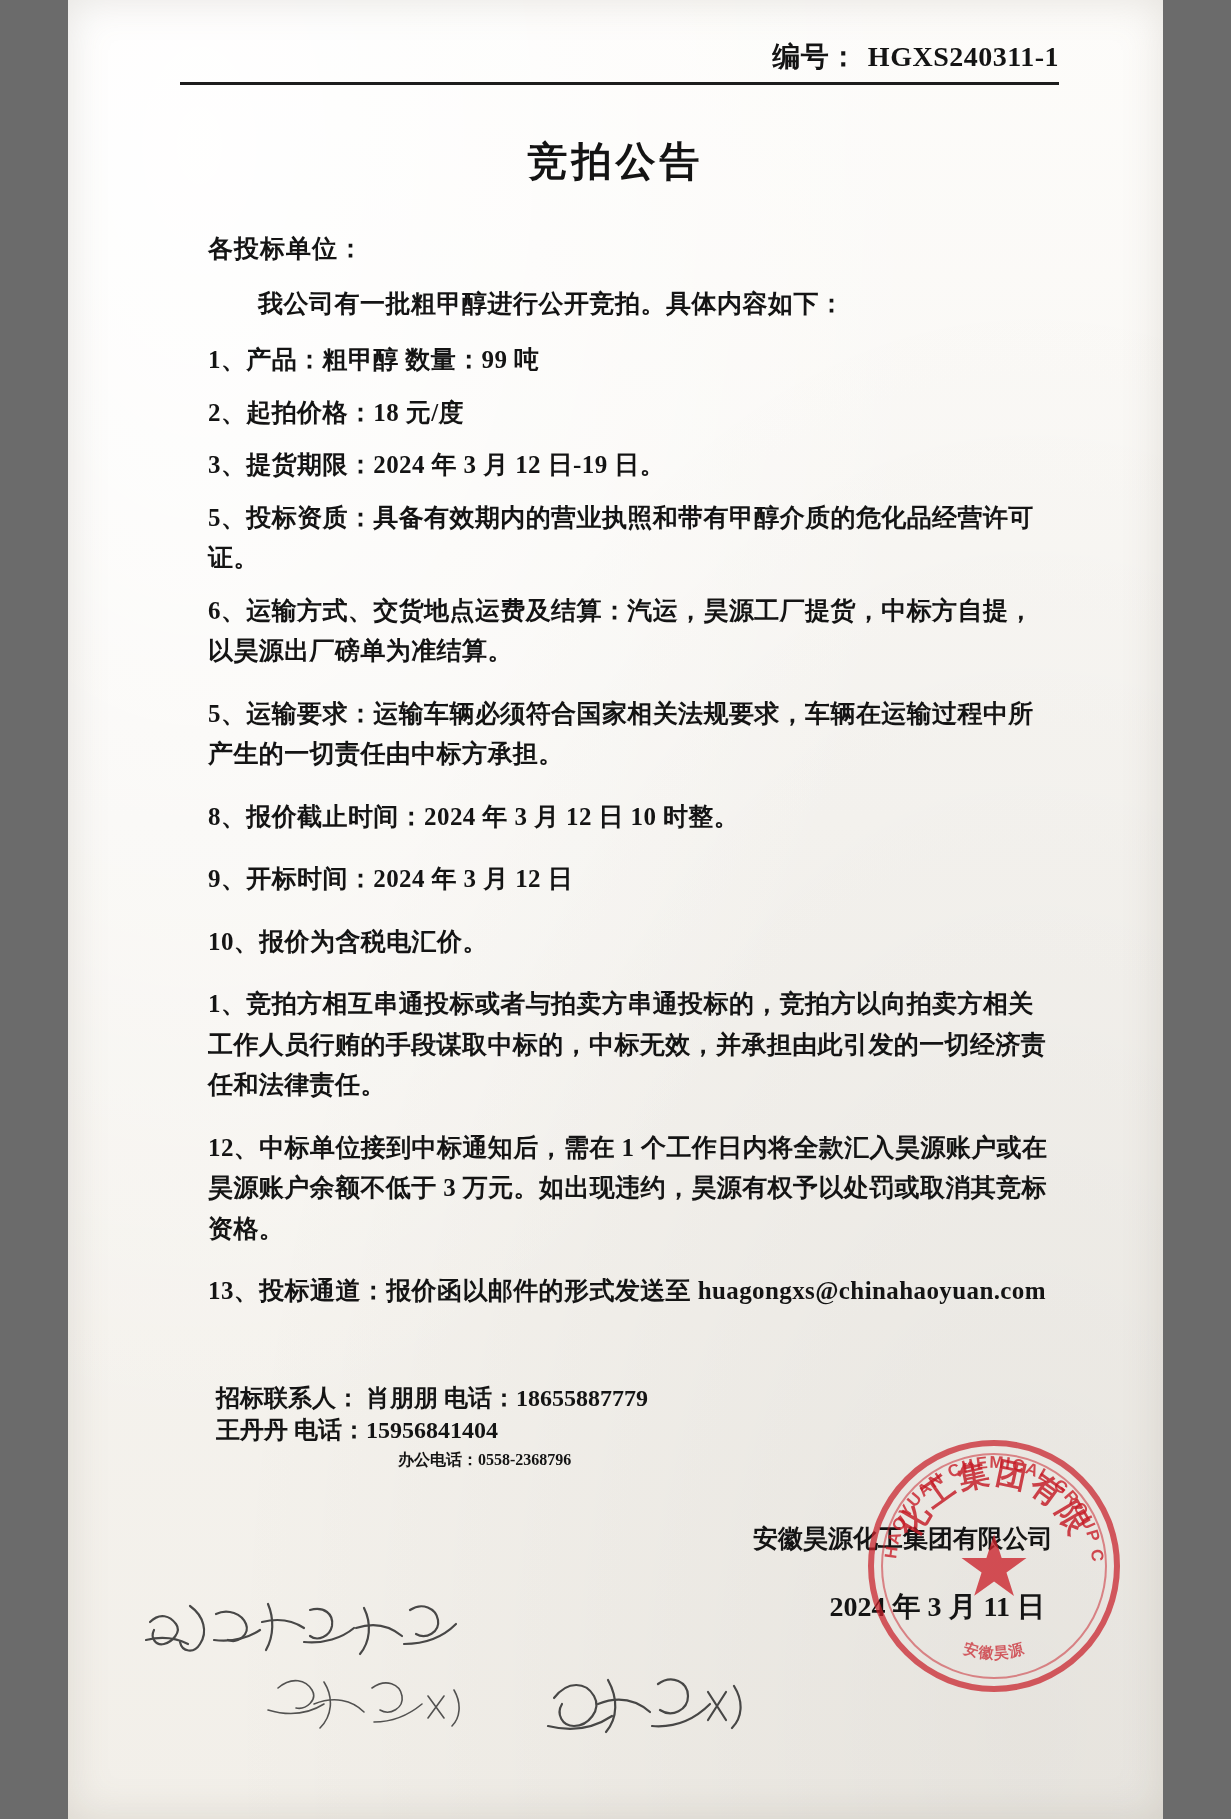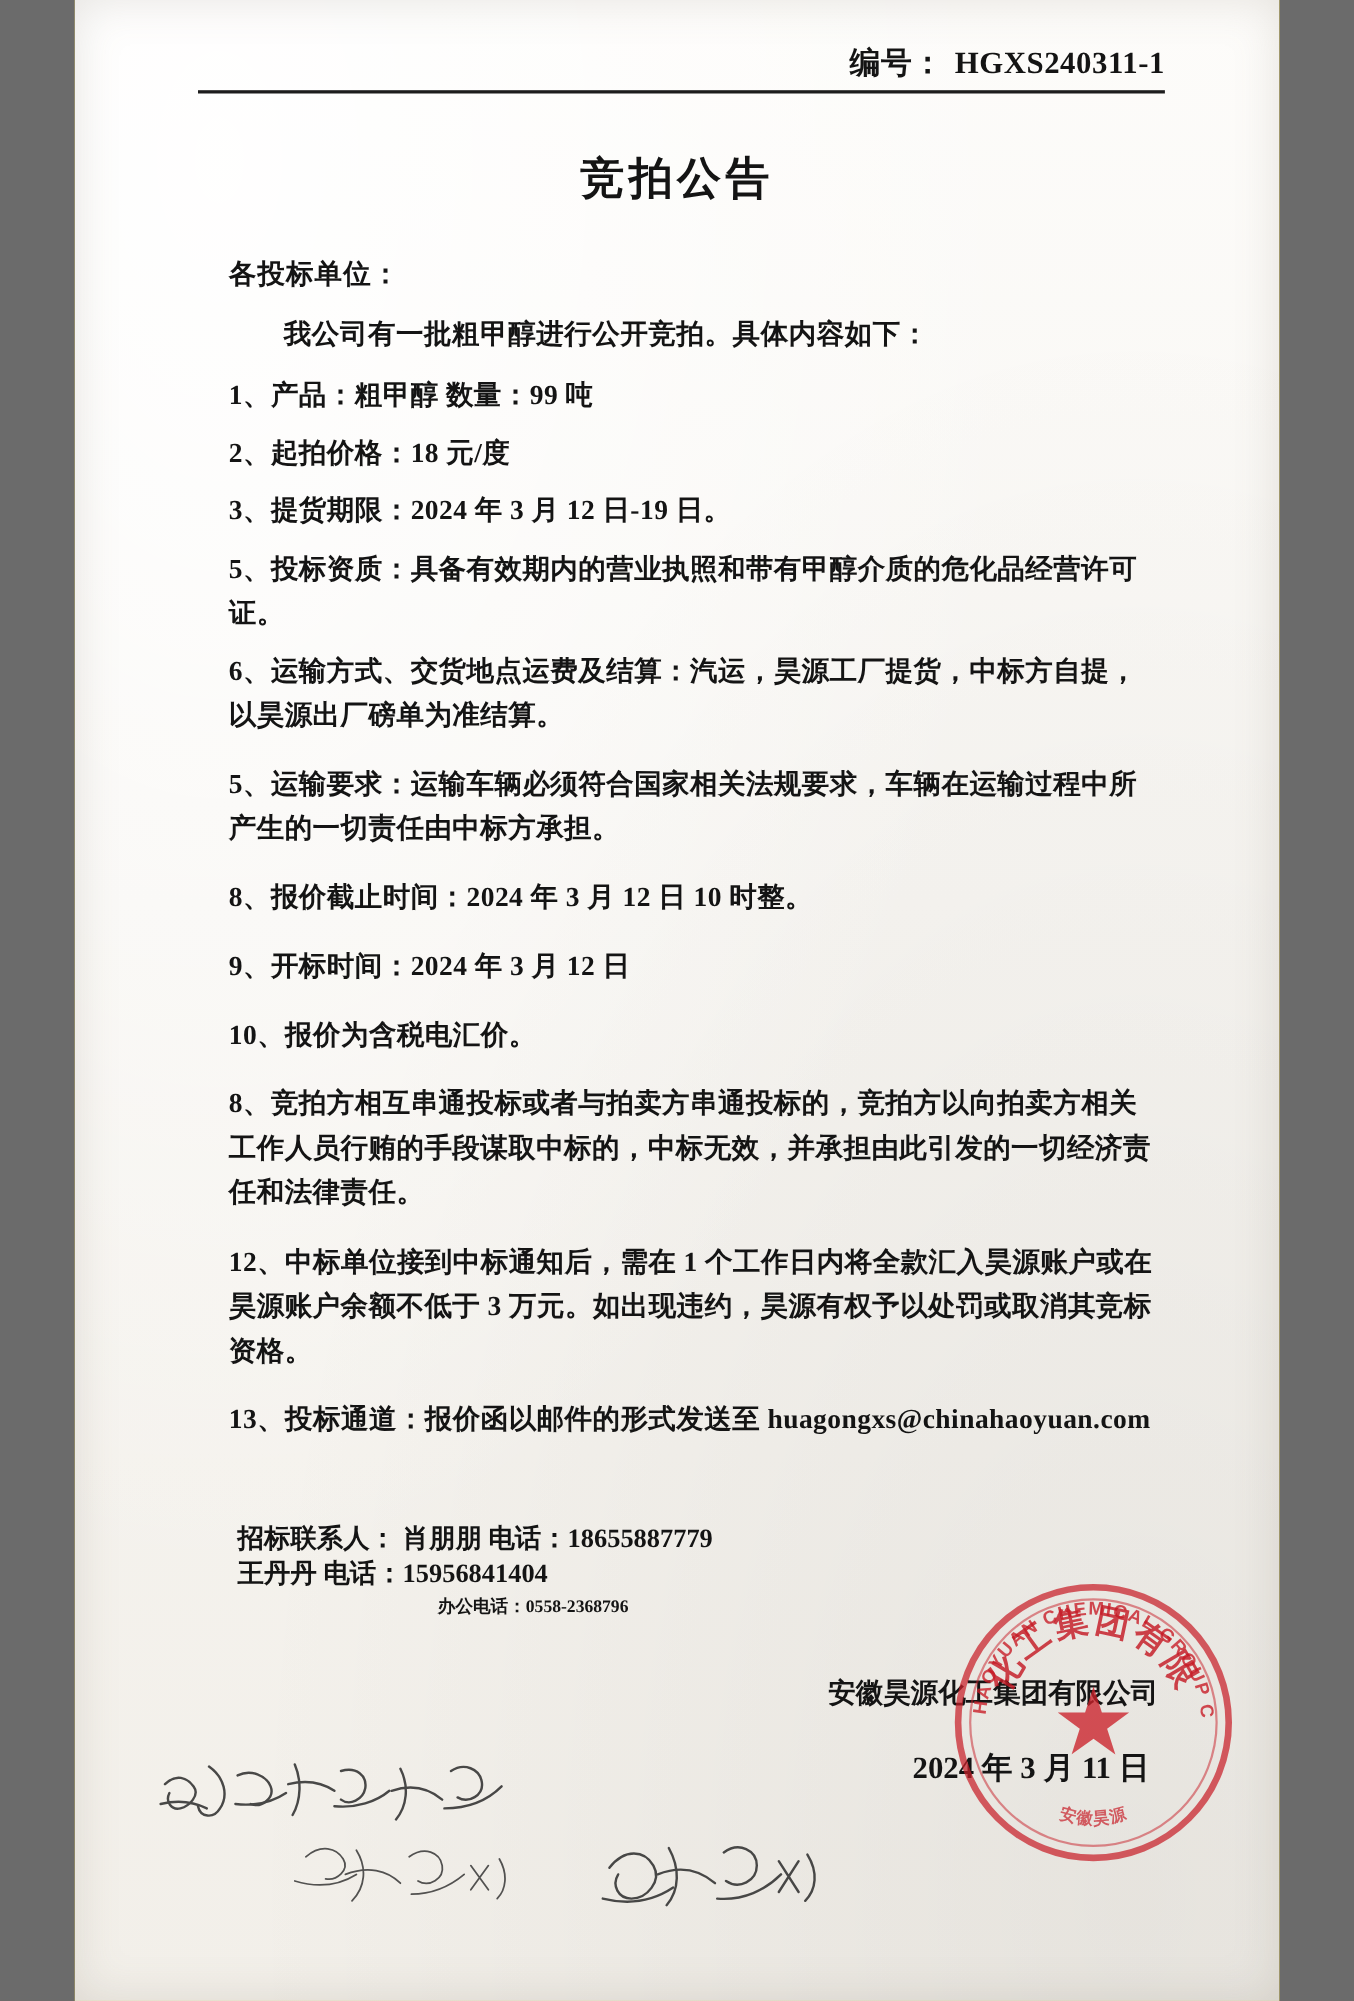--- a/index.html
+++ b/index.html
@@ -256,21 +256,21 @@
 
     <p class="clause">1、产品：粗甲醇          数量：99 吨</p>
     <p class="clause">2、起拍价格：18 元/度</p>
     <p class="clause">3、提货期限：2024 年 3 月 12 日-19 日。</p>
     <p class="clause">5、投标资质：具备有效期内的营业执照和带有甲醇介质的危化品经营许可证。</p>
     <p class="clause loose">6、运输方式、交货地点运费及结算：汽运，昊源工厂提货，中标方自提，以昊源出厂磅单为准结算。</p>
     <p class="clause loose">5、运输要求：运输车辆必须符合国家相关法规要求，车辆在运输过程中所产生的一切责任由中标方承担。</p>
     <p class="clause loose">8、报价截止时间：2024 年 3 月 12 日 10 时整。</p>
     <p class="clause loose">9、开标时间：2024 年 3 月 12 日</p>
     <p class="clause loose">10、报价为含税电汇价。</p>
-    <p class="clause loose">8、竞拍方相互串通投标或者与拍卖方串通投标的，竞拍方以向拍卖方相关工作人员行贿的手段谋取中标的，中标无效，并承担由此引发的一切经济责任和法律责任。</p>
+    <p class="clause loose">1、竞拍方相互串通投标或者与拍卖方串通投标的，竞拍方以向拍卖方相关工作人员行贿的手段谋取中标的，中标无效，并承担由此引发的一切经济责任和法律责任。</p>
     <p class="clause loose">12、中标单位接到中标通知后，需在 1 个工作日内将全款汇入昊源账户或在昊源账户余额不低于 3 万元。如出现违约，昊源有权予以处罚或取消其竞标资格。</p>
     <p class="clause loose">13、投标通道：报价函以邮件的形式发送至 huagongxs@chinahaoyuan.com</p>
   </div>
 
   <div class="contacts">
     <span class="left">招标联系人： 肖朋朋   电话：18655887779</span>
     <span class="right">王丹丹   电话：15956841404</span>
   </div>
 
   <div class="office-phone">办公电话：0558-2368796</div>

